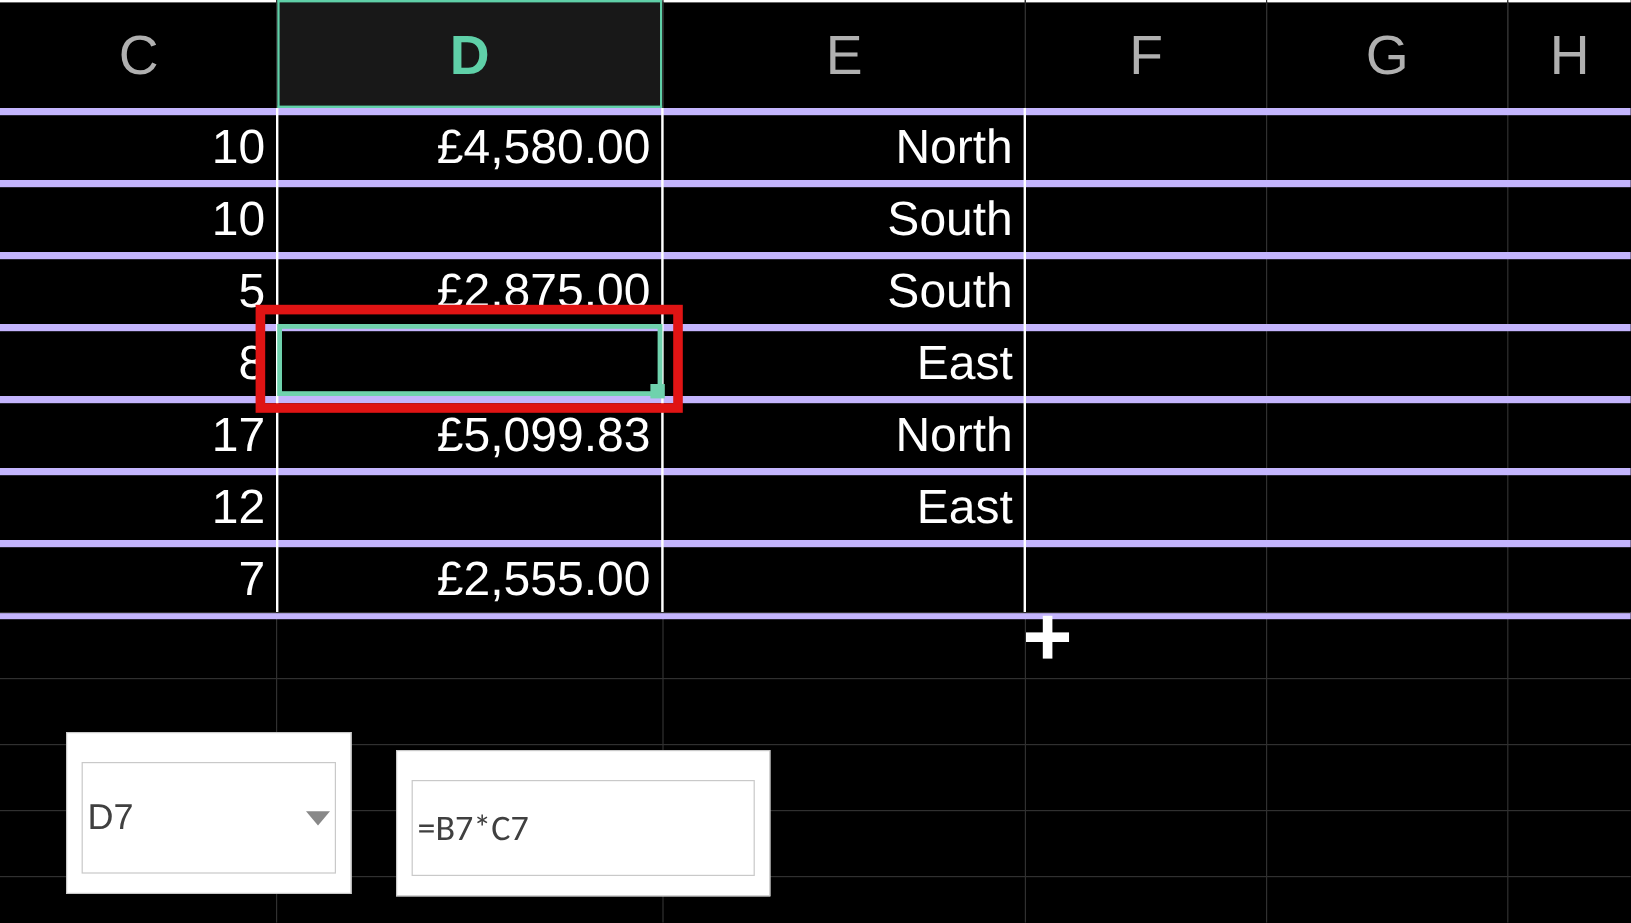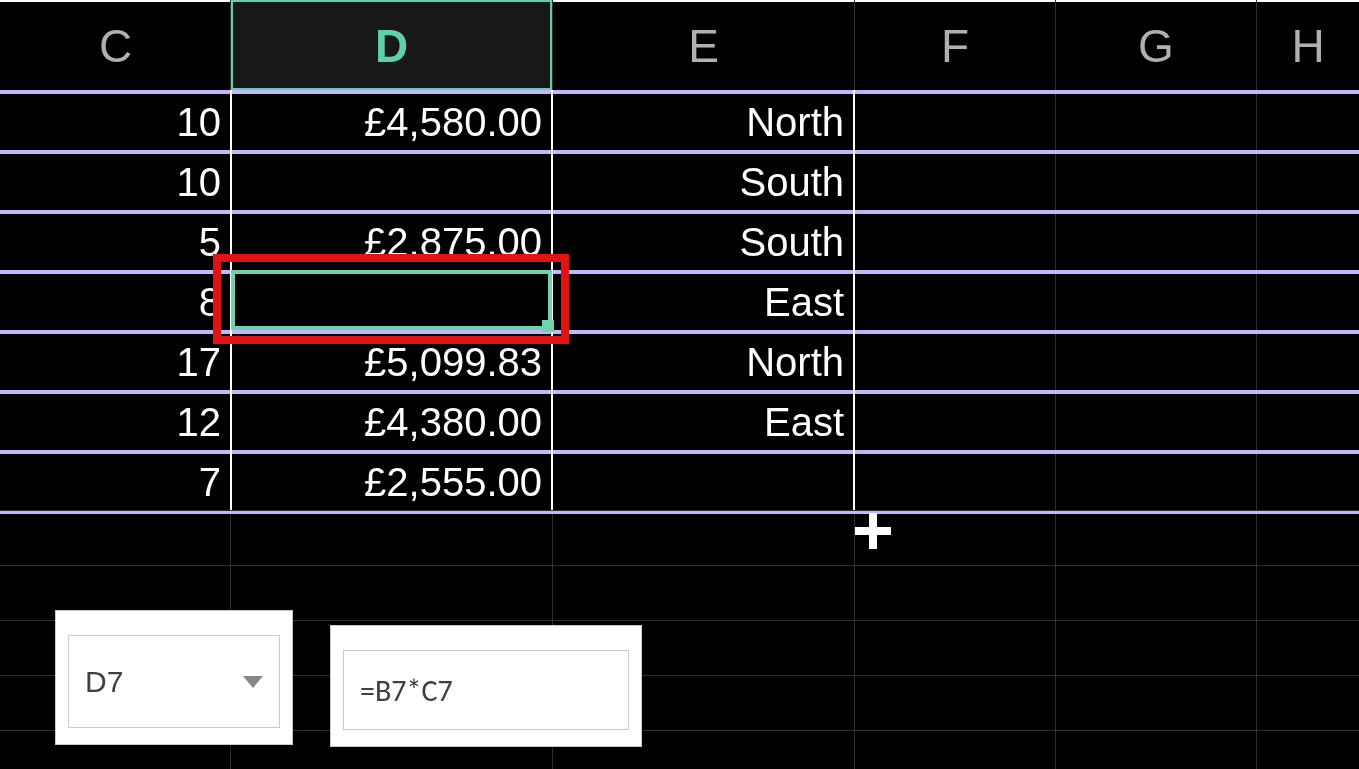--- a/index.html
+++ b/index.html
@@ -37,21 +37,21 @@
   .ch + .ch { border-left: 1px solid #303030; }
   .ch.active { border-left: 2px solid #5fd0a8; border-right:2px solid #5fd0a8; border-top:2px solid #5fd0a8;}
   
   .grid {
     position: absolute;
     top: 90px; left:0; width:100%; bottom:0;
   }
   .row {
     position: absolute; left:0; width:100%;
     height: 60px;
-    border-top: 4px solid #c4b5fd;
+    border-top: 6px solid #c4b5fd;
   }
   .row.faint { border-top: 1px solid #303030; }
   
   .cell {
     position: absolute; top:0; height:100%;
     display:flex; align-items:center;
     font-size: 40px; color:#fff;
     padding: 0 10px;
   }
   .cell.num { justify-content:flex-end; }
@@ -96,21 +96,21 @@
     position:absolute;
     background:#fff;
     border:1px solid #c9c9c9;
     box-shadow: 0 1px 4px rgba(0,0,0,0.2);
     z-index:60;
   }
   .namebox .inner, .fbar .inner {
     position:absolute; left:12px; right:12px; top:24px; bottom:16px;
     border:1px solid #c9c9c9;
     display:flex; align-items:center;
-    padding:0 16px;
+    padding:0 4px;
     font-size:30px; color:#404040;
   }
   .namebox .chev {
     margin-left:auto;
     width:0;height:0;
     border-left:10px solid transparent;
     border-right:10px solid transparent;
     border-top:12px solid #888;
   }
   .fbar .inner { font-family: Calibri, Arial, sans-serif; }
@@ -194,23 +194,20 @@
         <span>£5,099.83</span>
       </div>
     <div class="cell txt col-e">
         <span>North</span>
       </div>
   </div>
   <div class="row" style="top:300px">
     <div class="cell num col-c">
         <span>12</span>
       </div>
-    <div class="cell num col-d">
-        <span>£4,380.00</span>
-      </div>
     <div class="cell txt col-e">
         <span>East</span>
       </div>
   </div>
   <div class="row" style="top:360px">
     <div class="cell num col-c">
         <span>7</span>
       </div>
     <div class="cell num col-d">
         <span>£2,555.00</span>

